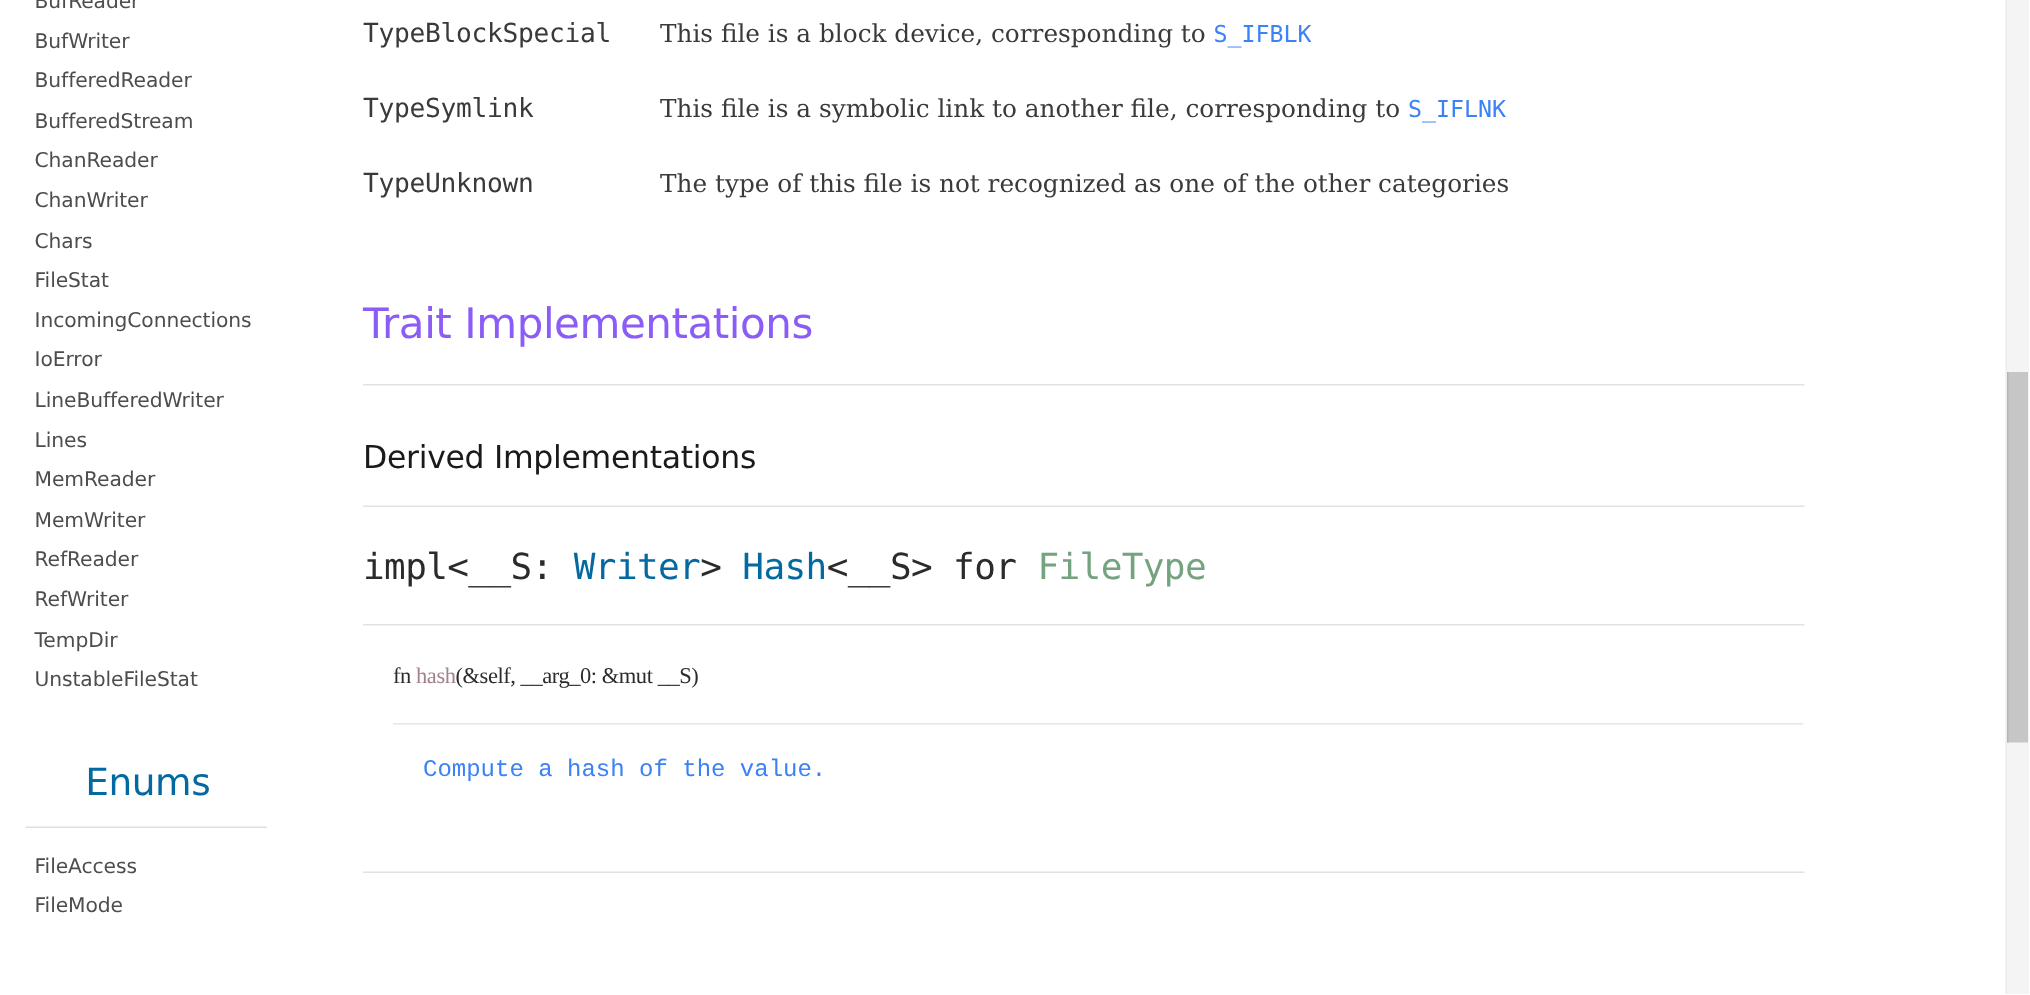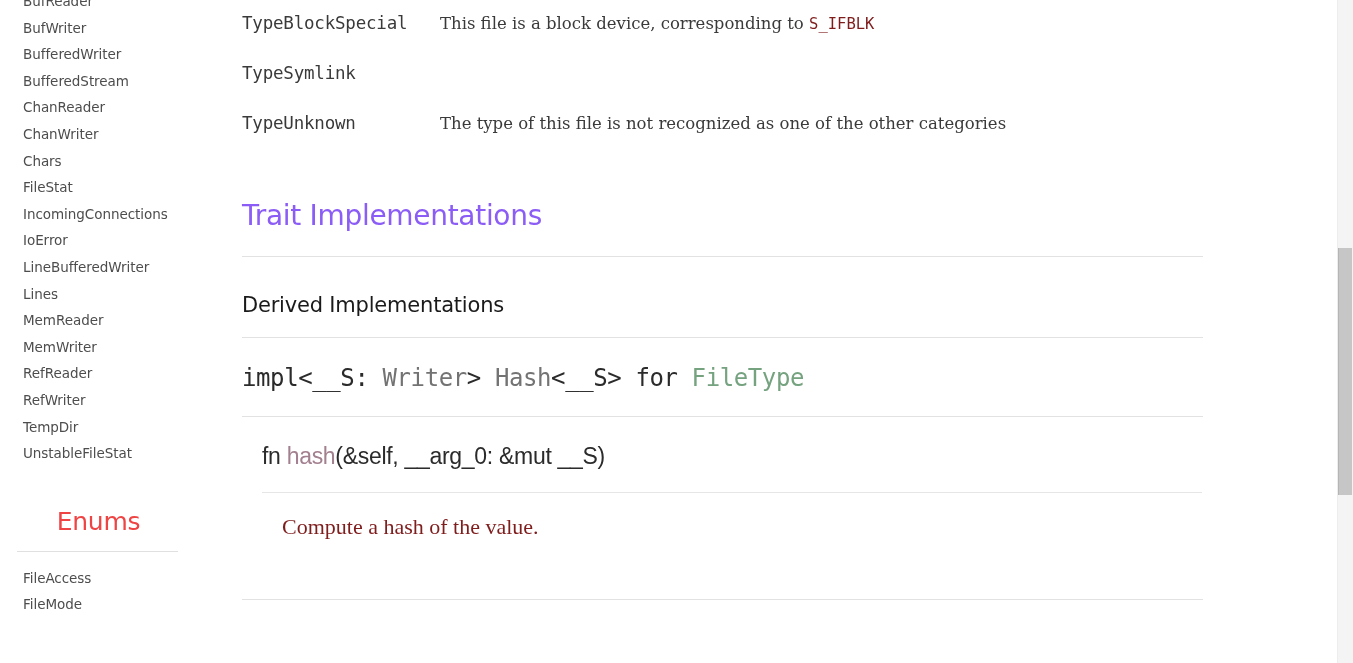--- a/index.html
+++ b/index.html
@@ -41,21 +41,21 @@
     padding-left: 23px;
     white-space: nowrap;
     letter-spacing: -0.05px;
   }
 
   .side-heading {
     text-align: center;
     font-family: "DejaVu Sans", sans-serif;
     font-size: 25px;
     font-weight: 400;
-    color: #ef4444;
+    color: #0369a1;
     margin: 0;
     padding-top: 40px;
     padding-right: 18px;
     letter-spacing: -0.3px;
   }
 
   .side-divider {
     height: 1px;
     background: #e0e0e0;
     margin: 15px 0 13px 17px;
@@ -89,21 +89,21 @@
   .variant-desc {
     font-family: "DejaVu Serif", serif;
     font-size: 16.5px;
     color: #3a3a3a;
     white-space: nowrap;
   }
 
   code.inline {
     font-family: "DejaVu Sans Mono", monospace;
     font-size: 15.5px;
-    color: #7f1d1d;
+    color: #3b82f6;
   }
 
   h2.section {
     font-family: "DejaVu Sans", sans-serif;
     font-weight: 400;
     font-size: 28px;
     color: #8b5cf6;
     margin: 0;
     padding: 0;
     letter-spacing: -0.3px;
@@ -132,36 +132,36 @@
 
   .impl-sig {
     font-family: "DejaVu Sans Mono", monospace;
     font-size: 24px;
     color: #2b2b2b;
     white-space: nowrap;
     letter-spacing: -0.4px;
   }
 
   .method-sig {
-    font-family: Liberation Sans, sans-serif;
-    font-size: 23px;
+    font-family: Liberation Serif, serif;
+    font-size: 15px;
     color: #2b2b2b;
     white-space: nowrap;
     margin-left: 20px;
     letter-spacing: -0.3px;
   }
 
   .method-doc {
-    font-family: Liberation Serif, serif;
-    font-size: 22px;
-    color: #7f1d1d;
+    font-family: Liberation Mono, monospace;
+    font-size: 16px;
+    color: #3b82f6;
     margin-left: 40px;
   }
 
-  .tok-trait { color: #737373; }
+  .tok-trait { color: #0369a1; }
   .tok-type  { color: #75a27f; }
   .tok-fn    { color: #a3808f; }
 
   
   .scrollbar-track {
     position: absolute;
     right: 0;
     top: 0;
     width: 15px;
     height: 663px;
@@ -180,21 +180,21 @@
 </style>
 </head>
 <body>
 
 <div class="page">
 
   <nav class="sidebar">
     <div id="struct-list">
         <a class="side-link">BufReader</a>
         <a class="side-link">BufWriter</a>
-        <a class="side-link">BufferedWriter</a>
+        <a class="side-link">BufferedReader</a>
         <a class="side-link">BufferedStream</a>
         <a class="side-link">ChanReader</a>
         <a class="side-link">ChanWriter</a>
         <a class="side-link">Chars</a>
         <a class="side-link">FileStat</a>
         <a class="side-link">IncomingConnections</a>
         <a class="side-link">IoError</a>
         <a class="side-link">LineBufferedWriter</a>
         <a class="side-link">Lines</a>
         <a class="side-link">MemReader</a>
@@ -216,20 +216,21 @@
 
     <div style="height:0px"></div>
 
     <div id="variant-list">
         <div class="variant-row">
           <span class="variant-name">TypeBlockSpecial</span>
           <span class="variant-desc">This file is a block device, corresponding to <code class="inline">S_IFBLK</code></span>
         </div>
         <div class="variant-row">
           <span class="variant-name">TypeSymlink</span>
+          <span class="variant-desc">This file is a symbolic link to another file, corresponding to <code class="inline">S_IFLNK</code></span>
         </div>
         <div class="variant-row">
           <span class="variant-name">TypeUnknown</span>
           <span class="variant-desc">The type of this file is not recognized as one of the other categories</span>
         </div>
       </div>
 
     <div style="height:36px"></div>
 
     <h2 class="section">Trait Implementations</h2>

